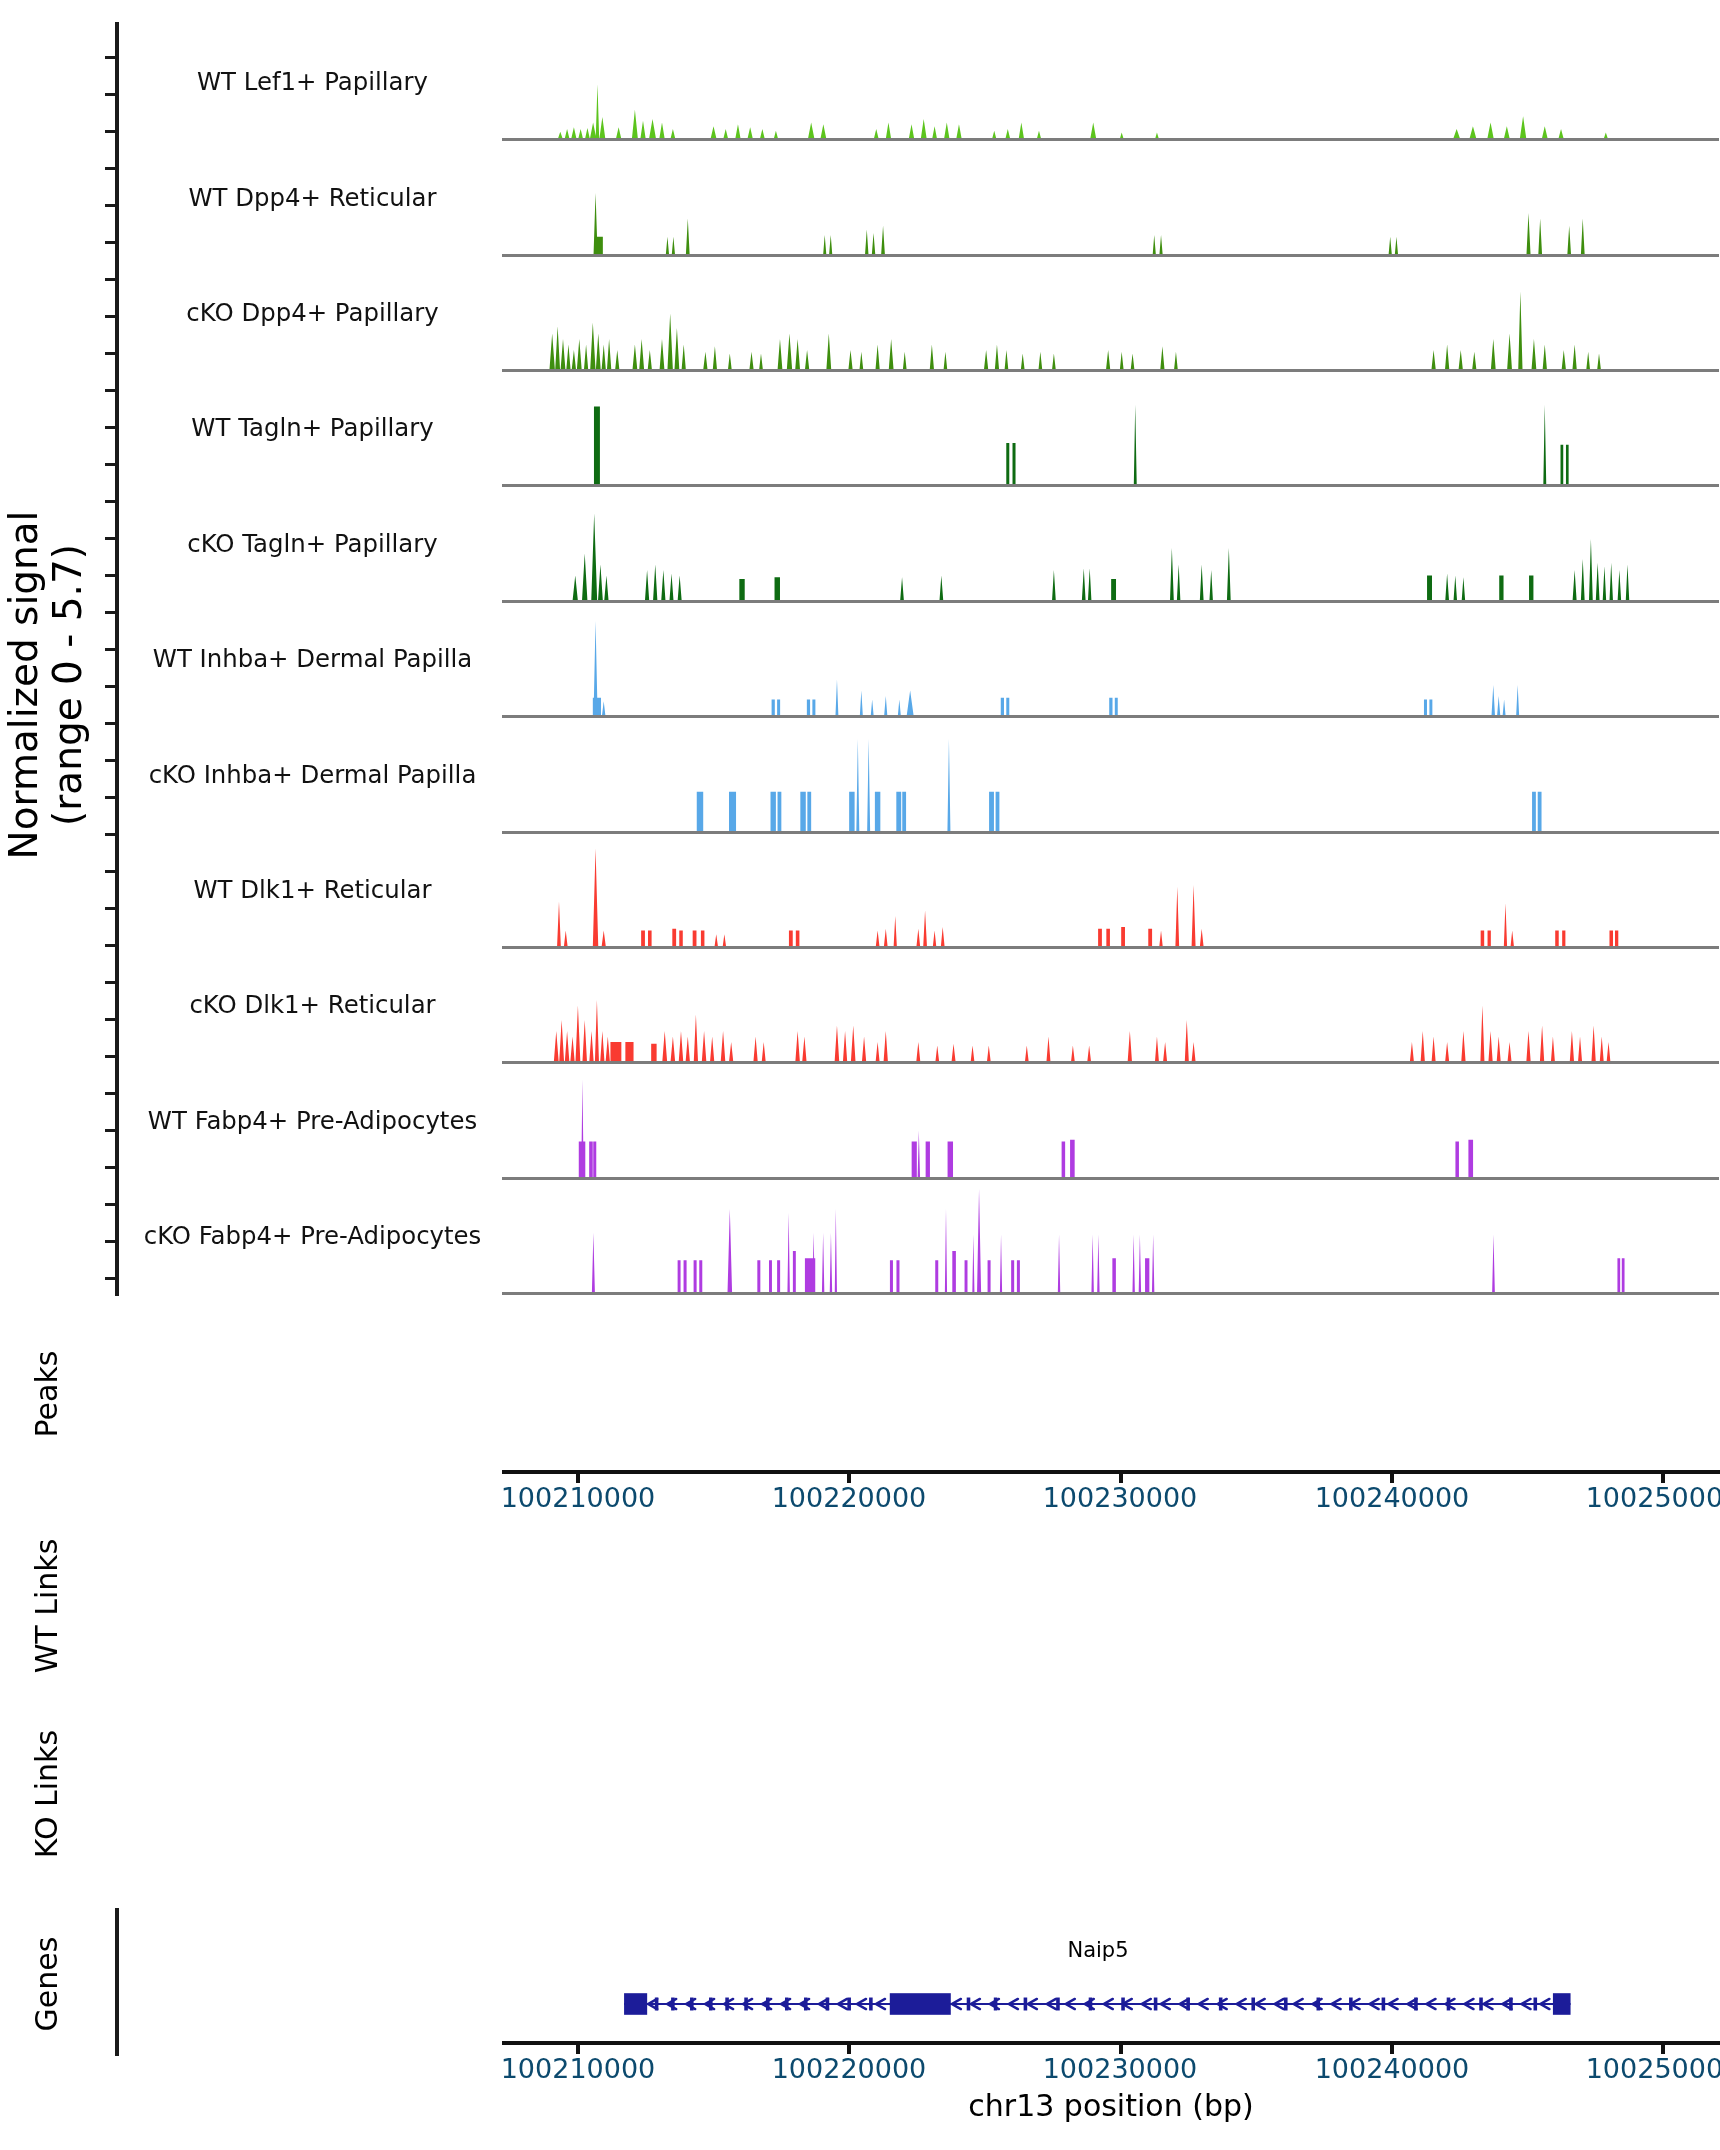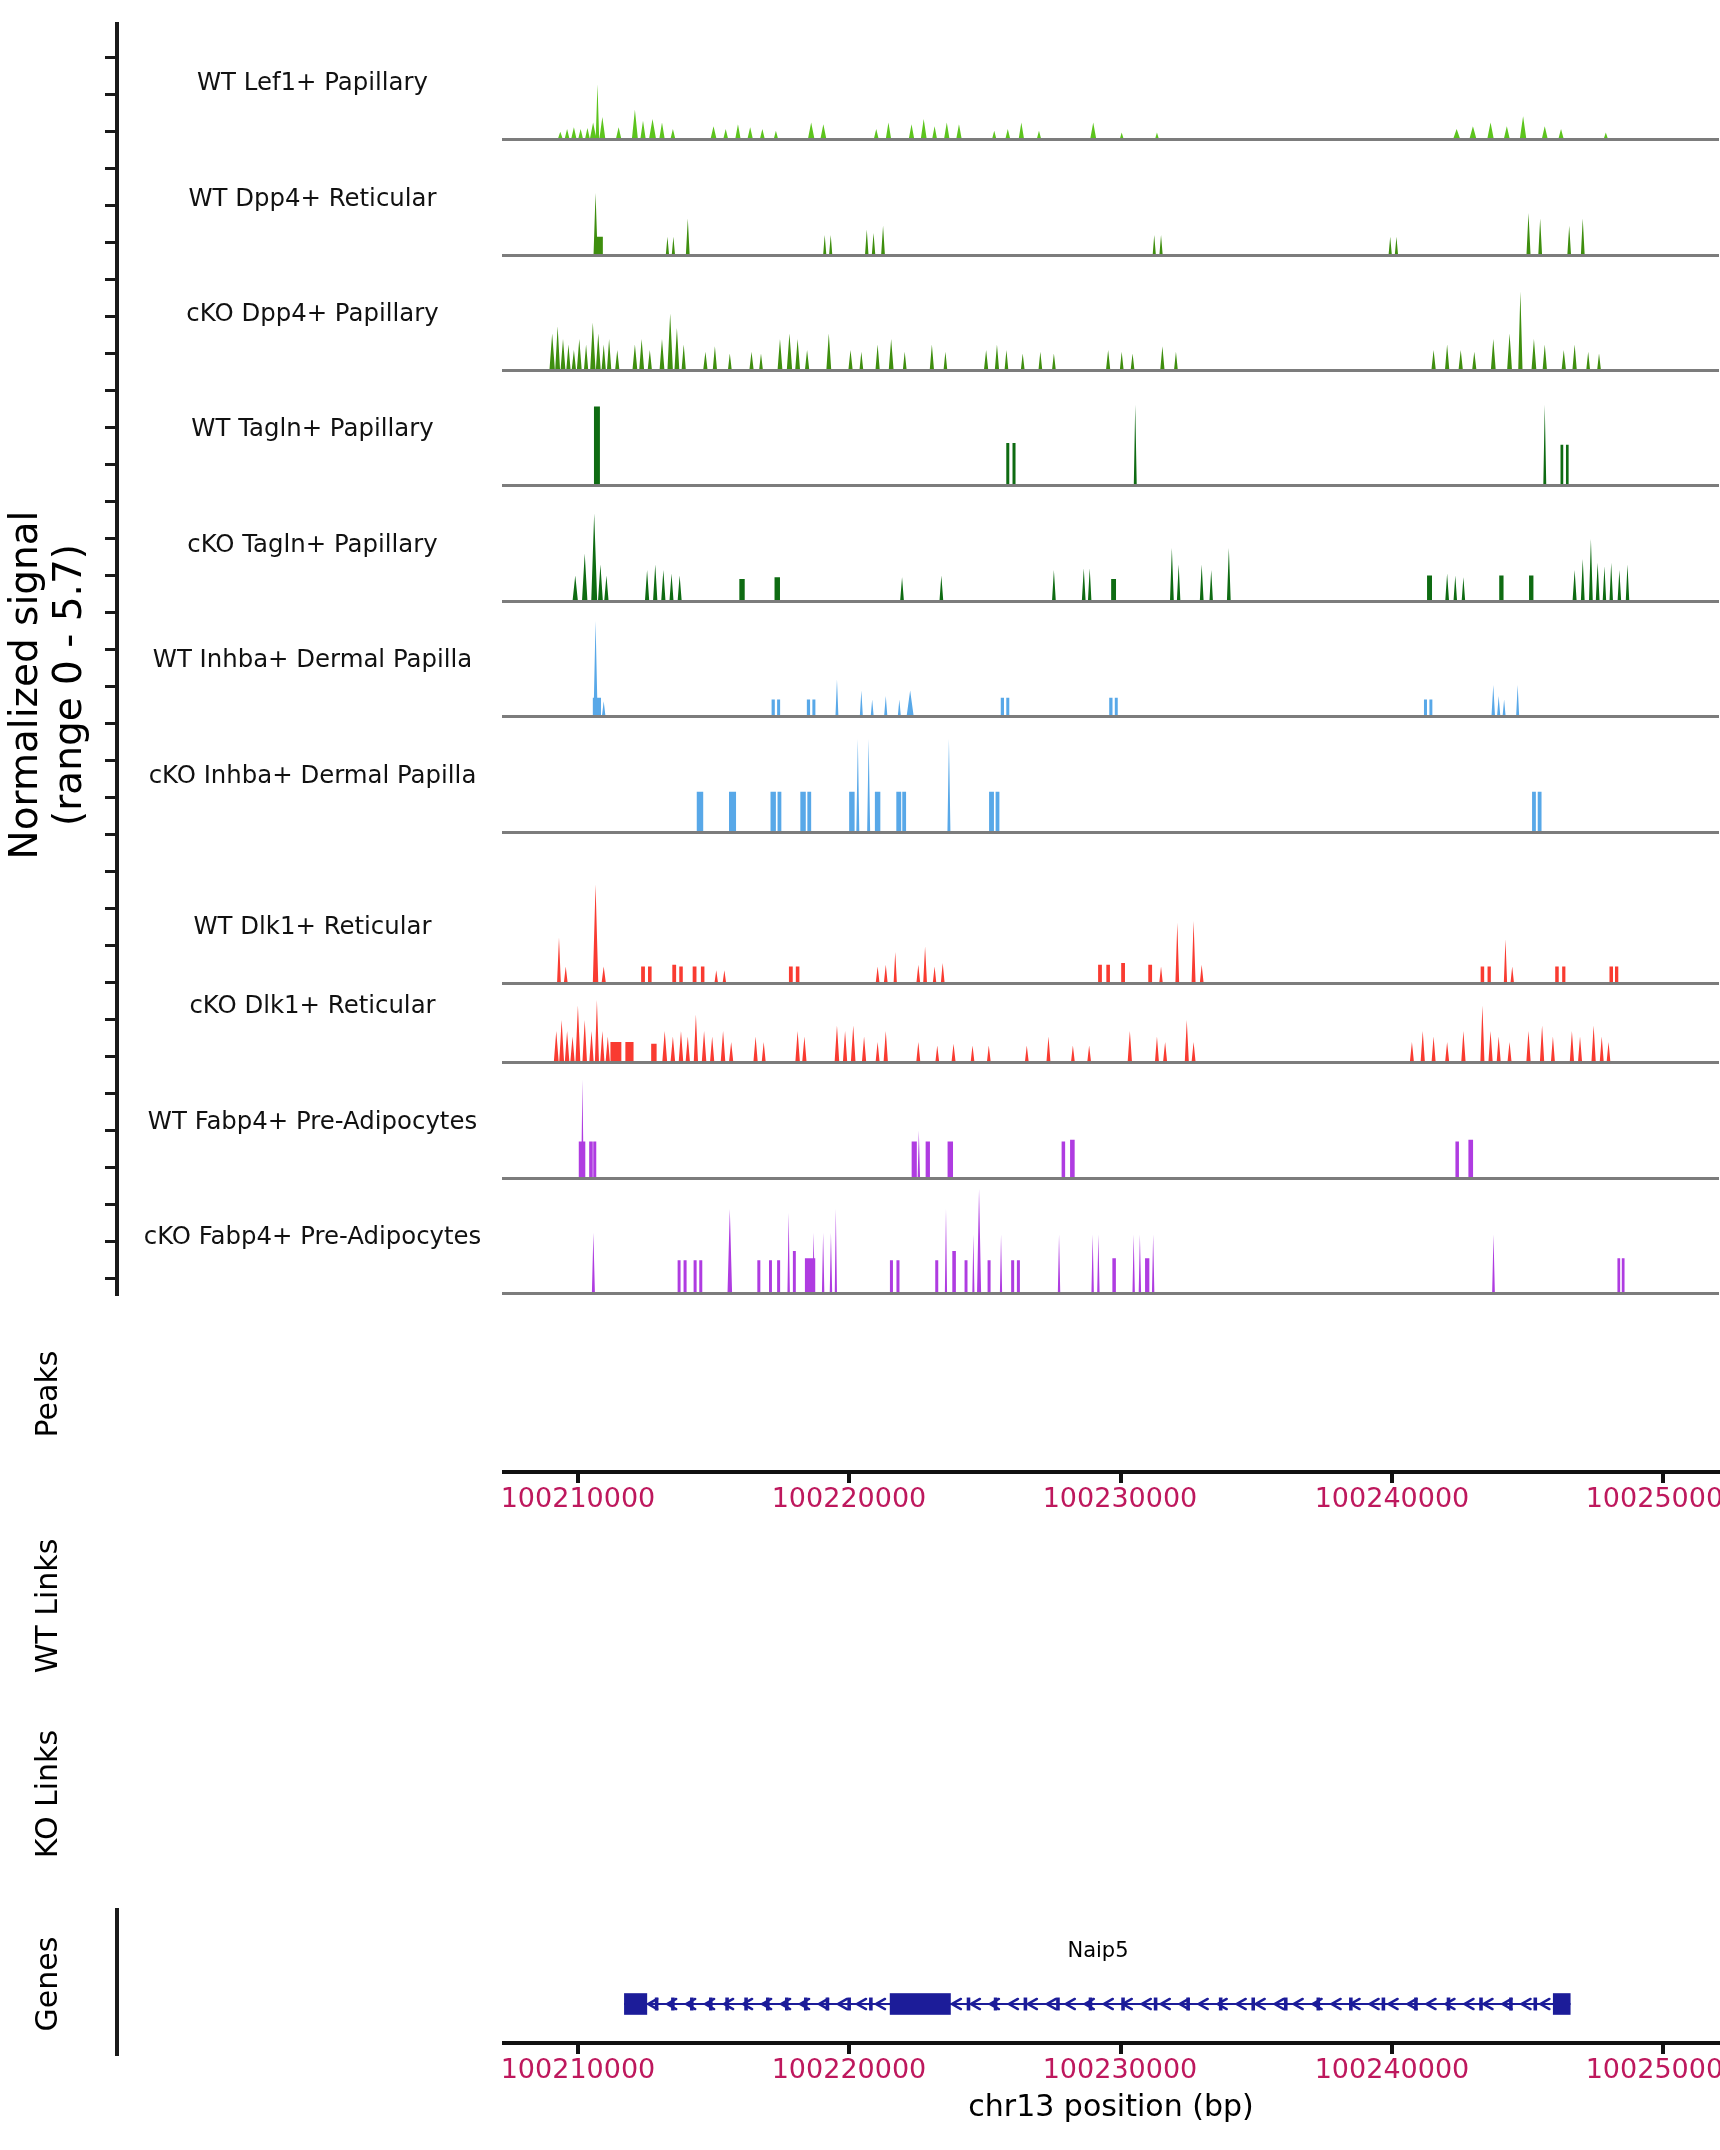--- a/index.html
+++ b/index.html
@@ -20,21 +20,21 @@
   .track-signal{position:absolute;left:502px;top:10px;width:1215px;height:104px;display:block;}
   .track-baseline{position:absolute;left:502px;top:113px;width:1217px;height:2.9px;background:#7c7c7c;}
   
   .section-label{position:absolute;left:46px;transform:translate(-50%,-50%) rotate(-90deg);
     font-size:30px;color:#000;white-space:nowrap;}
   
   .pos-axis{position:absolute;left:502px;width:1219px;height:86px;}
   .pos-axis .axis-line{position:absolute;left:0;top:0;width:1219px;height:3.6px;background:#111;}
   .pos-axis .axis-tick{position:absolute;top:3.6px;width:3.6px;height:9.3px;background:#111;}
   .pos-axis .axis-tick-label{position:absolute;top:12.2px;transform:translateX(-50%);
-    font-size:27px;color:#be185d;white-space:nowrap;}
+    font-size:27px;color:#0c4a6e;white-space:nowrap;}
   .xaxis-title{position:absolute;left:1111px;top:2088px;transform:translateX(-50%);
     font-size:30px;color:#000;white-space:nowrap;}
   
   .genes-axis-line{position:absolute;left:115px;top:1908px;width:4.3px;height:148px;background:#1a1a1a;}
   .gene-name{position:absolute;left:1098px;top:1938px;transform:translateX(-50%);
     font-size:21px;color:#000;white-space:nowrap;}
   #gene-svg{position:absolute;left:502px;top:1968px;width:1215px;height:72px;display:block;}
 </style>
 </head>
 <body>
@@ -91,21 +91,21 @@
         </svg>
       <div class="track-baseline"></div>
     </div>
     <div class="track" style="top: 718px;">
       <div class="track-label">cKO Inhba+ Dermal Papilla</div>
       <svg class="track-signal" viewBox="0 0 1695 145" preserveAspectRatio="none">
           <path d="M271.7,145 L271.7,89.0 L280.7,89.0 L280.7,145 Z M316.7,145 L316.7,89.0 L326.5,89.0 L326.5,145 Z M374.6,145 L374.6,89.0 L382.1,89.0 L382.1,145 Z M384.4,145 L384.4,89.0 L389.7,89.0 L389.7,145 Z M416.2,145 L416.2,89.0 L423.8,89.0 L423.8,145 Z M426.0,145 L426.0,89.0 L431.3,89.0 L431.3,145 Z M484.3,145 L484.3,89.0 L491.9,89.0 L491.9,145 Z M494.3,145 L496.4,15.3 L498.5,145 Z M509.4,145 L511.5,15.3 L513.6,145 Z M520.2,145 L520.2,89.0 L527.8,89.0 L527.8,145 Z M550.1,145 L550.1,89.0 L556.9,89.0 L556.9,145 Z M558.4,145 L558.4,89.0 L563.7,89.0 L563.7,145 Z M621.4,145 L623.5,15.3 L625.6,145 Z M679.5,145 L679.5,89.0 L686.3,89.0 L686.3,145 Z M688.6,145 L688.6,89.0 L693.9,89.0 L693.9,145 Z M1437.0,145 L1437.0,89.0 L1442.3,89.0 L1442.3,145 Z M1444.9,145 L1444.9,89.0 L1450.2,89.0 L1450.2,145 Z " fill="#58A8E8"></path>
         </svg>
       <div class="track-baseline"></div>
     </div>
-    <div class="track" style="top: 869px; padding-left: 8px;">
+    <div class="track" style="top: 833px; padding-left: 8px;">
       <div class="track-label">WT Dlk1+ Reticular</div>
       <svg class="track-signal" viewBox="0 0 1695 145" preserveAspectRatio="none">
           <path d="M76.8,145 L79.5,81.4 L82.1,145 Z M86.3,145 L88.9,122.1 L91.6,145 Z M126.7,145 L130.5,7.6 L134.3,145 Z M138.9,145 L141.9,122.1 L144.9,145 Z M194.1,145 L194.1,122.1 L199.4,122.1 L199.4,145 Z M203.7,145 L203.7,122.1 L208.7,122.1 L208.7,145 Z M237.6,145 L237.6,119.6 L242.9,119.6 L242.9,145 Z M247.3,145 L247.3,122.1 L252.2,122.1 L252.2,145 Z M266.0,145 L266.0,122.1 L271.3,122.1 L271.3,145 Z M277.5,145 L277.5,122.1 L282.4,122.1 L282.4,145 Z M296.4,145 L298.9,127.2 L301.4,145 Z M307.8,145 L310.2,127.2 L312.7,145 Z M400.3,145 L400.3,122.1 L405.6,122.1 L405.6,145 Z M409.9,145 L409.9,122.1 L414.9,122.1 L414.9,145 Z M521.4,145 L524.0,122.1 L526.7,145 Z M532.7,145 L535.4,119.6 L538.0,145 Z M546.3,145 L548.6,101.8 L550.9,145 Z M578.1,145 L580.8,119.6 L583.4,145 Z M587.6,145 L590.2,94.1 L592.9,145 Z M601.0,145 L603.5,122.1 L605.9,145 Z M612.2,145 L614.8,117.0 L617.5,145 Z M831.6,145 L831.6,119.6 L836.9,119.6 L836.9,145 Z M843.1,145 L843.1,119.6 L848.1,119.6 L848.1,145 Z M863.8,145 L863.8,117.0 L869.1,117.0 L869.1,145 Z M901.6,145 L901.6,119.6 L906.9,119.6 L906.9,145 Z M916.9,145 L919.4,122.1 L921.8,145 Z M939.4,145 L942.1,61.1 L944.7,145 Z M962.0,145 L964.8,58.5 L967.6,145 Z M973.5,145 L976.1,119.6 L978.8,145 Z M1365.3,145 L1365.3,122.1 L1370.2,122.1 L1370.2,145 Z M1374.9,145 L1374.9,122.1 L1379.5,122.1 L1379.5,145 Z M1397.6,145 L1399.9,83.9 L1402.2,145 Z M1406.9,145 L1409.3,122.1 L1411.8,145 Z M1469.3,145 L1469.3,122.1 L1474.2,122.1 L1474.2,145 Z M1479.0,145 L1479.0,122.1 L1483.5,122.1 L1483.5,145 Z M1545.0,145 L1545.0,122.1 L1549.9,122.1 L1549.9,145 Z M1552.7,145 L1552.7,122.1 L1557.3,122.1 L1557.3,145 Z " fill="#F93B31"></path>
         </svg>
       <div class="track-baseline"></div>
     </div>
     <div class="track" style="top: 948px;">
       <div class="track-label">cKO Dlk1+ Reticular</div>
       <svg class="track-signal" viewBox="0 0 1695 145" preserveAspectRatio="none">
           <path d="M72.3,145 L75.7,101.8 L79.1,145 Z M79.8,145 L83.2,86.5 L86.6,145 Z M87.6,145 L90.8,101.8 L94.0,145 Z M95.3,145 L98.4,109.4 L101.4,145 Z M102.5,145 L105.9,66.1 L109.3,145 Z M112.2,145 L115.4,86.5 L118.6,145 Z M121.8,145 L124.9,101.8 L127.9,145 Z M129.6,145 L132.4,58.5 L135.3,145 Z M137.0,145 L140.0,101.8 L143.0,145 Z M144.5,145 L147.6,109.4 L150.6,145 Z M151.3,145 L151.3,117.0 L166.5,117.0 L166.5,145 Z M172.1,145 L172.1,117.0 L183.5,117.0 L183.5,145 Z M208.1,145 L208.1,119.6 L215.7,119.6 L215.7,145 Z M223.6,145 L227.0,101.8 L230.4,145 Z M235.1,145 L238.4,109.4 L241.6,145 Z M246.5,145 L249.7,101.8 L252.9,145 Z M256.1,145 L259.2,109.4 L262.2,145 Z M267.5,145 L270.5,78.9 L273.5,145 Z M278.7,145 L281.9,101.8 L285.1,145 Z M290.2,145 L293.2,109.4 L296.2,145 Z M305.1,145 L308.4,101.8 L311.6,145 Z M316.7,145 L319.7,117.0 L322.7,145 Z M350.7,145 L353.8,109.4 L356.8,145 Z M362.3,145 L365.1,117.0 L367.9,145 Z M409.2,145 L412.4,101.8 L415.6,145 Z M418.8,145 L421.9,109.4 L424.9,145 Z M464.0,145 L467.3,94.1 L470.5,145 Z M475.6,145 L478.6,101.8 L481.6,145 Z M486.7,145 L490.0,94.1 L493.2,145 Z M502.1,145 L505.1,109.4 L508.1,145 Z M521.2,145 L524.0,117.0 L526.8,145 Z M532.3,145 L535.4,101.8 L538.4,145 Z M577.9,145 L580.8,117.0 L583.6,145 Z M604.6,145 L607.2,122.1 L609.9,145 Z M627.1,145 L629.9,119.6 L632.8,145 Z M653.8,145 L656.4,122.1 L659.1,145 Z M676.5,145 L679.1,122.1 L681.8,145 Z M729.5,145 L732.1,122.1 L734.8,145 Z M759.5,145 L762.4,109.4 L765.2,145 Z M793.8,145 L796.4,122.1 L799.1,145 Z M816.5,145 L819.1,122.1 L821.8,145 Z M872.8,145 L875.9,101.8 L878.9,145 Z M910.9,145 L913.7,109.4 L916.5,145 Z M922.2,145 L925.1,117.0 L927.9,145 Z M952.5,145 L955.3,86.5 L958.2,145 Z M962.0,145 L964.8,117.0 L967.6,145 Z M1266.5,145 L1269.4,117.0 L1272.2,145 Z M1281.5,145 L1284.5,101.8 L1287.5,145 Z M1296.8,145 L1299.6,109.4 L1302.5,145 Z M1315.7,145 L1318.5,117.0 L1321.4,145 Z M1338.2,145 L1341.2,101.8 L1344.3,145 Z M1364.9,145 L1367.7,66.1 L1370.6,145 Z M1376.1,145 L1379.1,101.8 L1382.1,145 Z M1387.6,145 L1390.4,109.4 L1393.3,145 Z M1402.7,145 L1405.6,117.0 L1408.4,145 Z M1429.0,145 L1432.0,101.8 L1435.1,145 Z M1447.9,145 L1451.0,94.1 L1454.0,145 Z M1463.3,145 L1466.1,109.4 L1468.9,145 Z M1489.6,145 L1492.6,101.8 L1495.6,145 Z M1501.1,145 L1503.9,109.4 L1506.8,145 Z M1519.8,145 L1522.9,94.1 L1525.9,145 Z M1531.4,145 L1534.2,109.4 L1537.0,145 Z M1541.0,145 L1543.7,117.0 L1546.3,145 Z " fill="#F93B31"></path>

